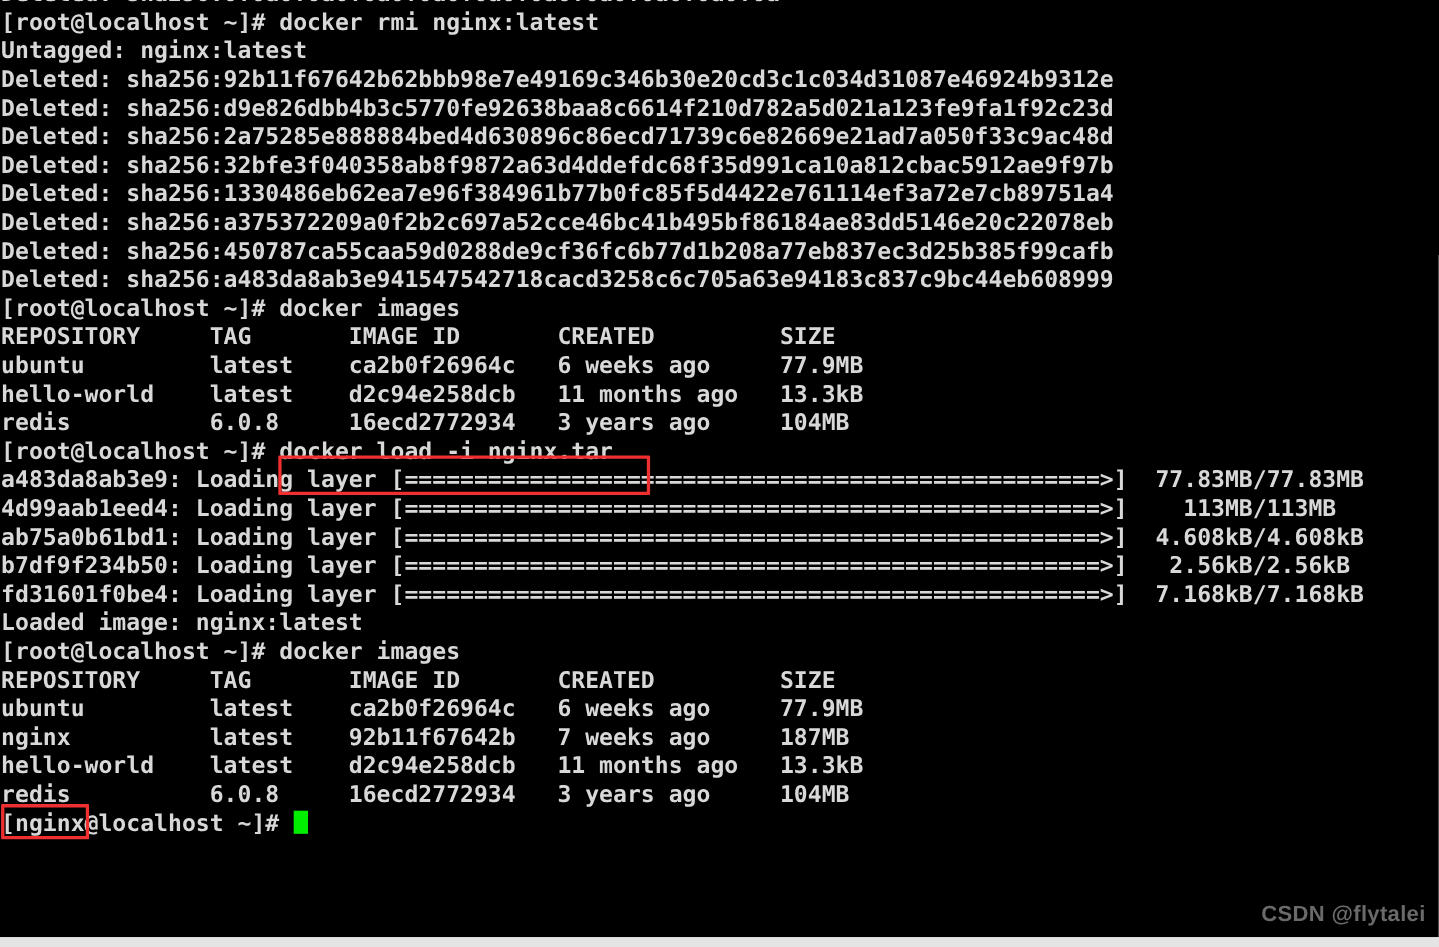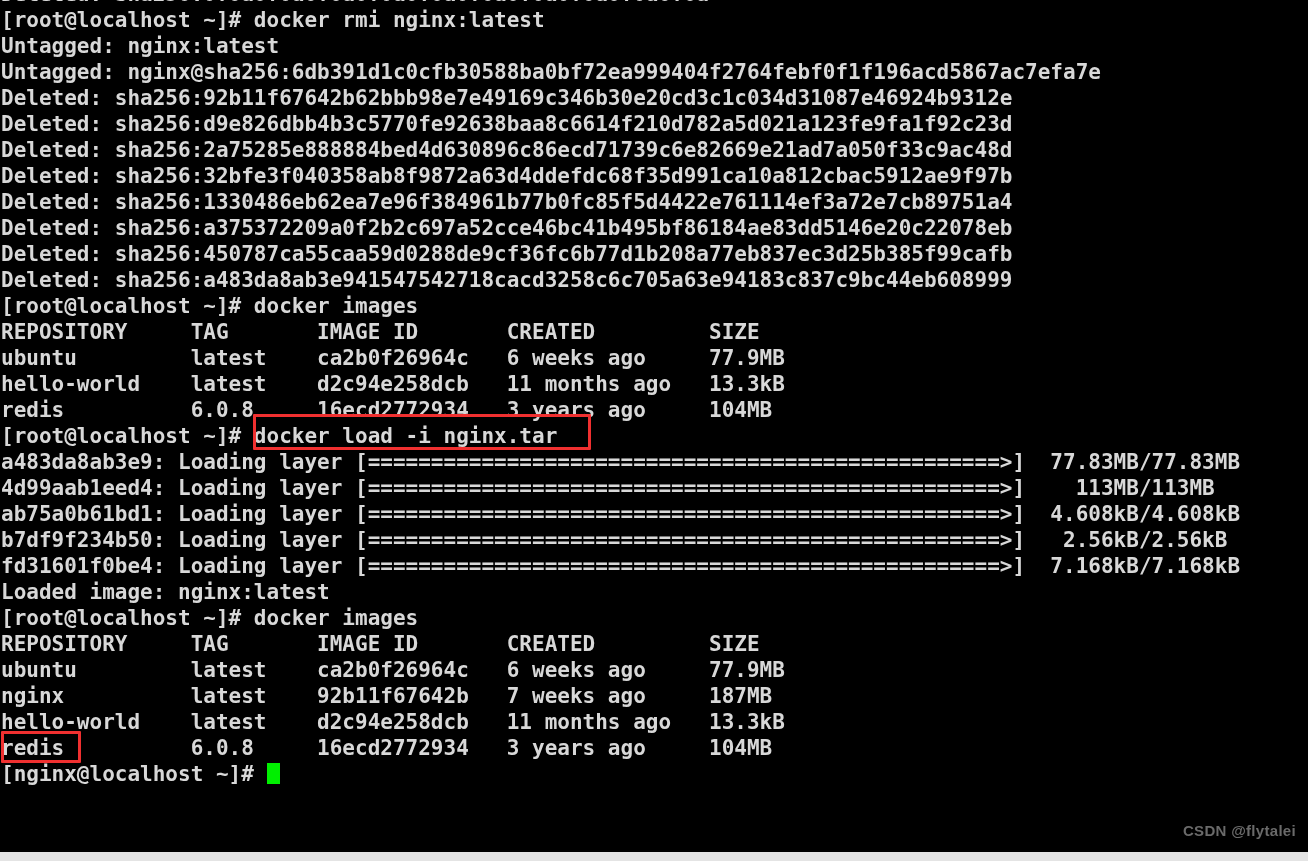--- a/index.html
+++ b/index.html
@@ -64,21 +64,21 @@
     left: 1px;
     top: 731px;
     width: 80px;
     height: 32px;
   }
   #watermark {
     position: absolute;
     right: 12px;
     bottom: 8px;
     font-family: "Liberation Sans", sans-serif;
-    font-size: 15px;
+    font-size: 20px;
     color: #6a6a6a;
     letter-spacing: 0.3px;
   }
   #bottom-strip {
     position: absolute;
     left: 0;
     top: 852px;
     width: 1308px;
     height: 9px;
     background: #e4e4e4;
@@ -86,21 +86,20 @@
 </style>
 </head>
 <body>
 
 <div id="terminal">
 
   <div id="screen">
     <div class="line partial">Deleted: sha256:0f0a0f0a0f0a0f0a0f0a0f0a0f0a0f0a0f0a0f0a</div>
     <div class="line">[root@localhost ~]# docker rmi nginx:latest</div>
     <div class="line">Untagged: nginx:latest</div>
-    <div class="line">Untagged: nginx@sha256:6db391d1c0cfb30588ba0bf72ea999404f2764febf0f1f196acd5867ac7efa7e</div>
     <div class="line">Deleted: sha256:92b11f67642b62bbb98e7e49169c346b30e20cd3c1c034d31087e46924b9312e</div>
     <div class="line">Deleted: sha256:d9e826dbb4b3c5770fe92638baa8c6614f210d782a5d021a123fe9fa1f92c23d</div>
     <div class="line">Deleted: sha256:2a75285e888884bed4d630896c86ecd71739c6e82669e21ad7a050f33c9ac48d</div>
     <div class="line">Deleted: sha256:32bfe3f040358ab8f9872a63d4ddefdc68f35d991ca10a812cbac5912ae9f97b</div>
     <div class="line">Deleted: sha256:1330486eb62ea7e96f384961b77b0fc85f5d4422e761114ef3a72e7cb89751a4</div>
     <div class="line">Deleted: sha256:a375372209a0f2b2c697a52cce46bc41b495bf86184ae83dd5146e20c22078eb</div>
     <div class="line">Deleted: sha256:450787ca55caa59d0288de9cf36fc6b77d1b208a77eb837ec3d25b385f99cafb</div>
     <div class="line">Deleted: sha256:a483da8ab3e941547542718cacd3258c6c705a63e94183c837c9bc44eb608999</div>
     <div class="line">[root@localhost ~]# docker images</div>
     <div class="line">REPOSITORY     TAG       IMAGE ID       CREATED         SIZE</div>

